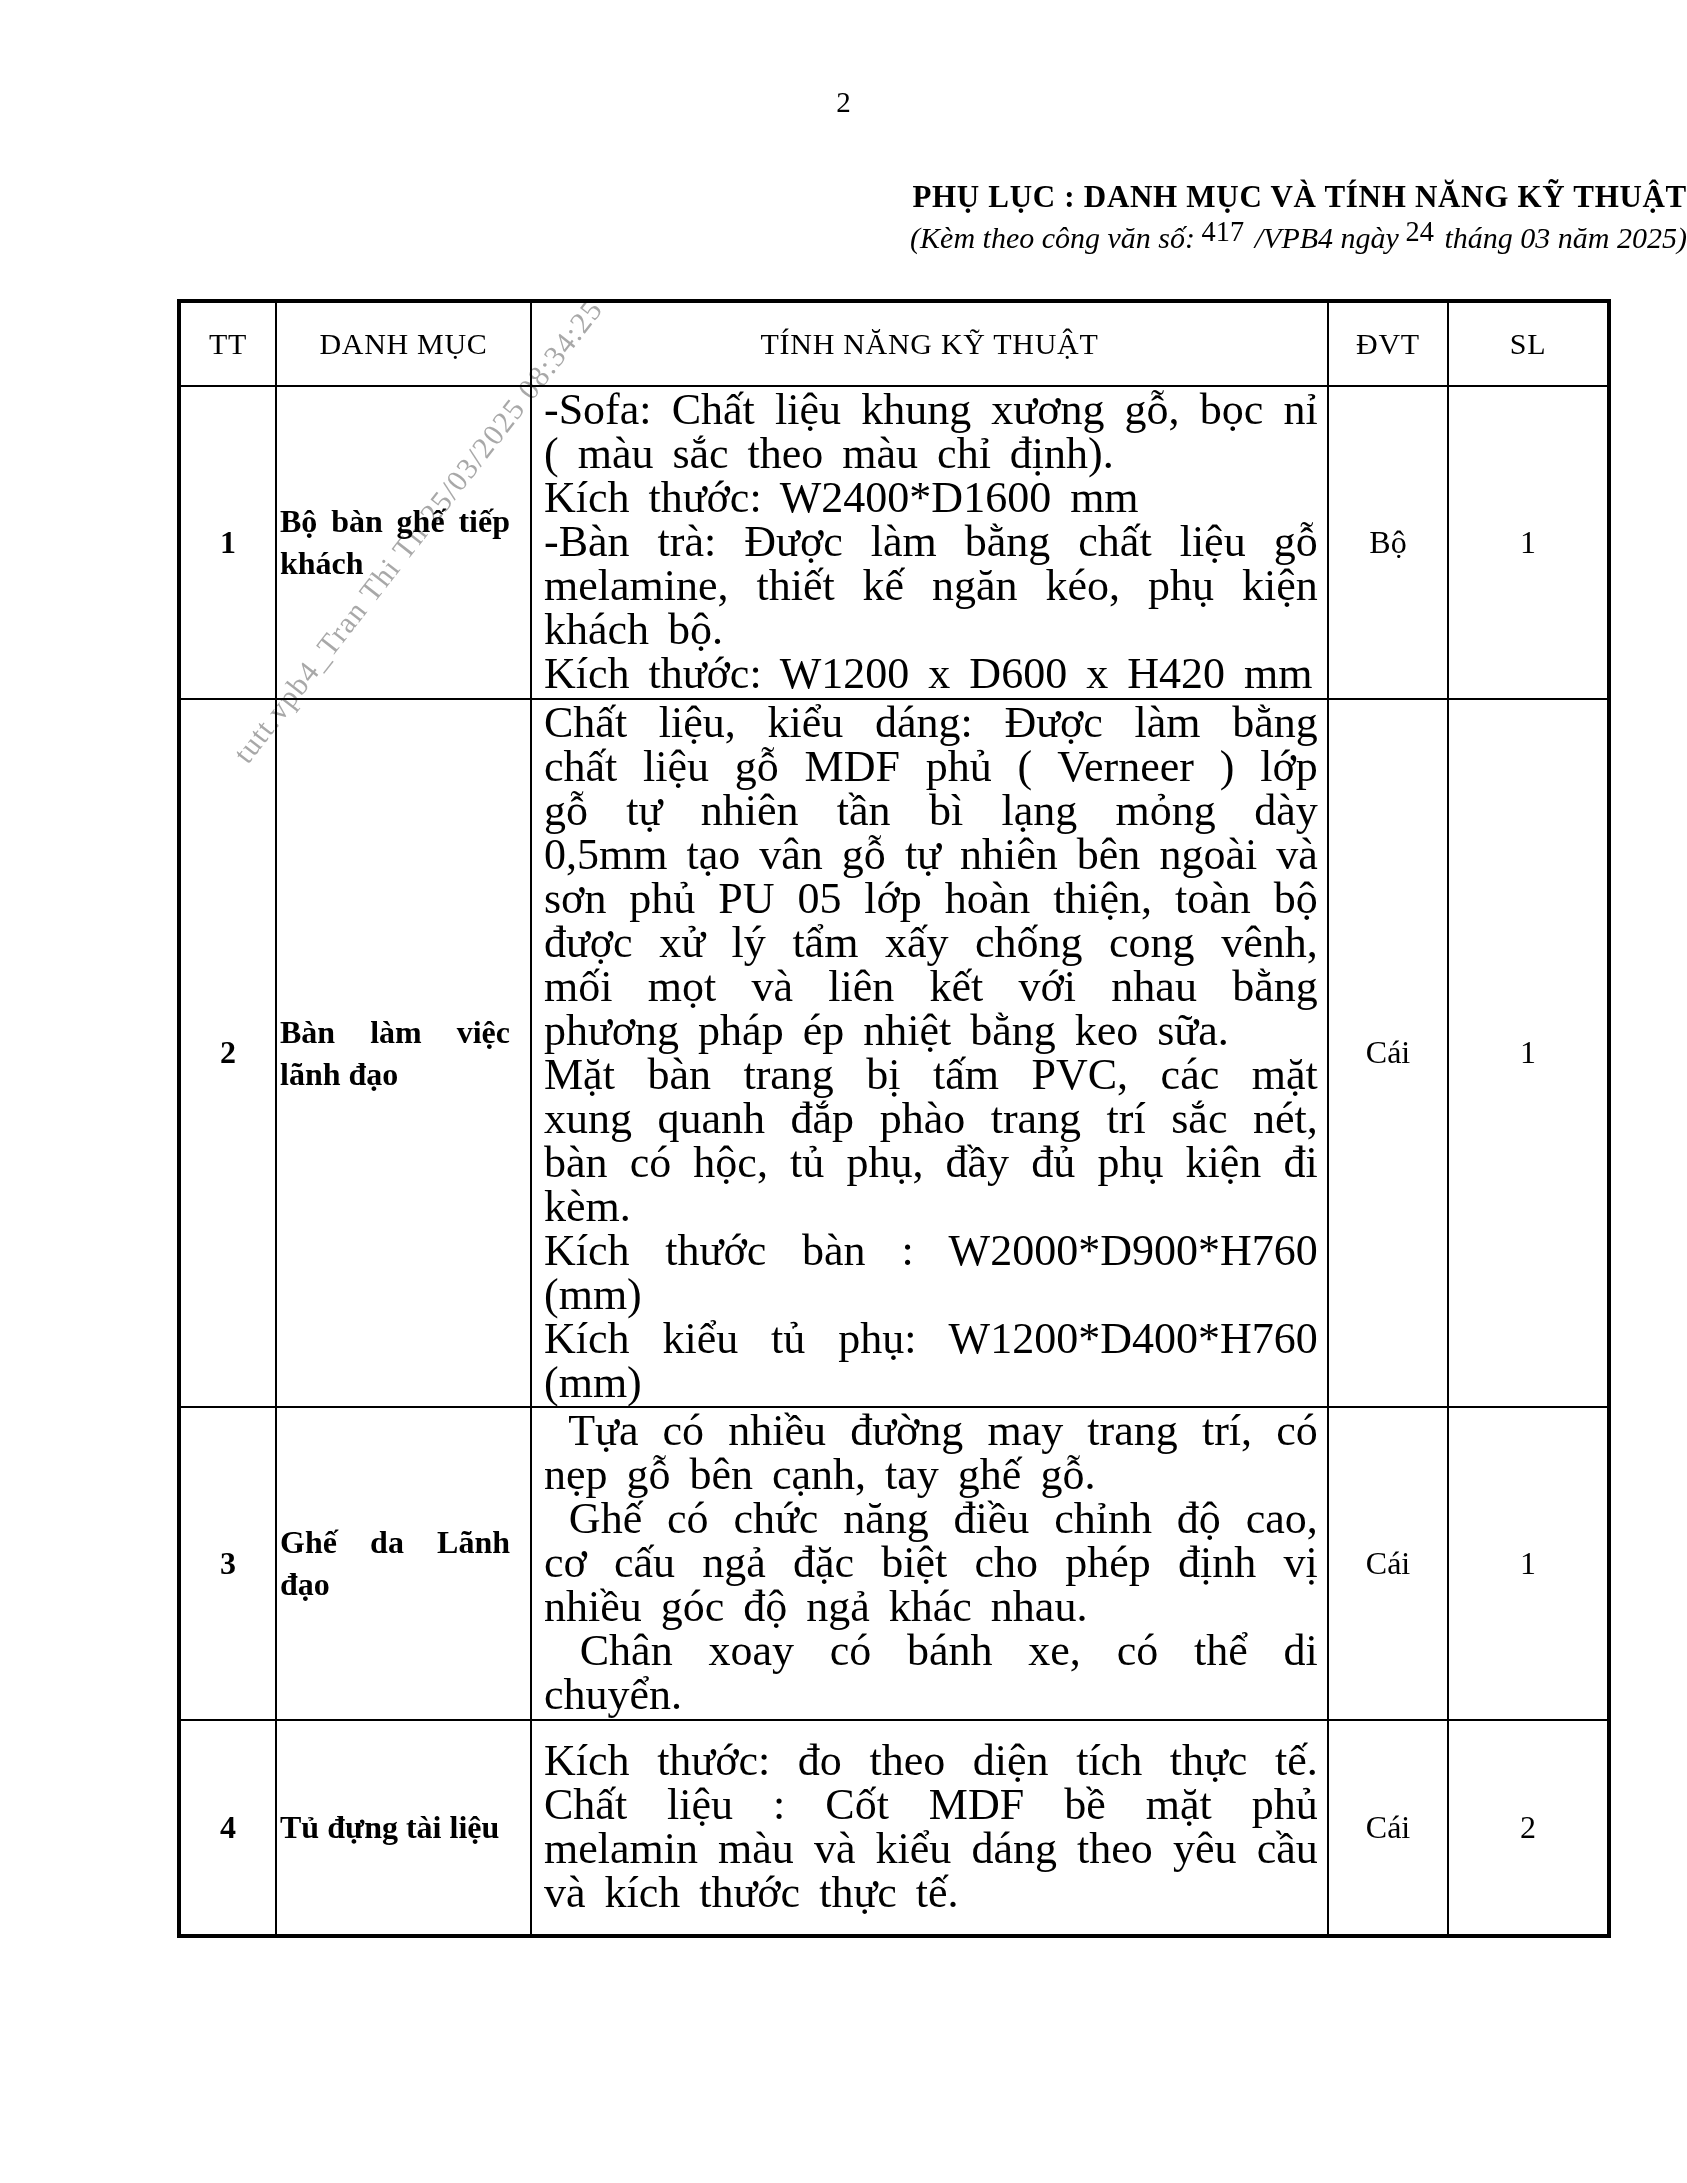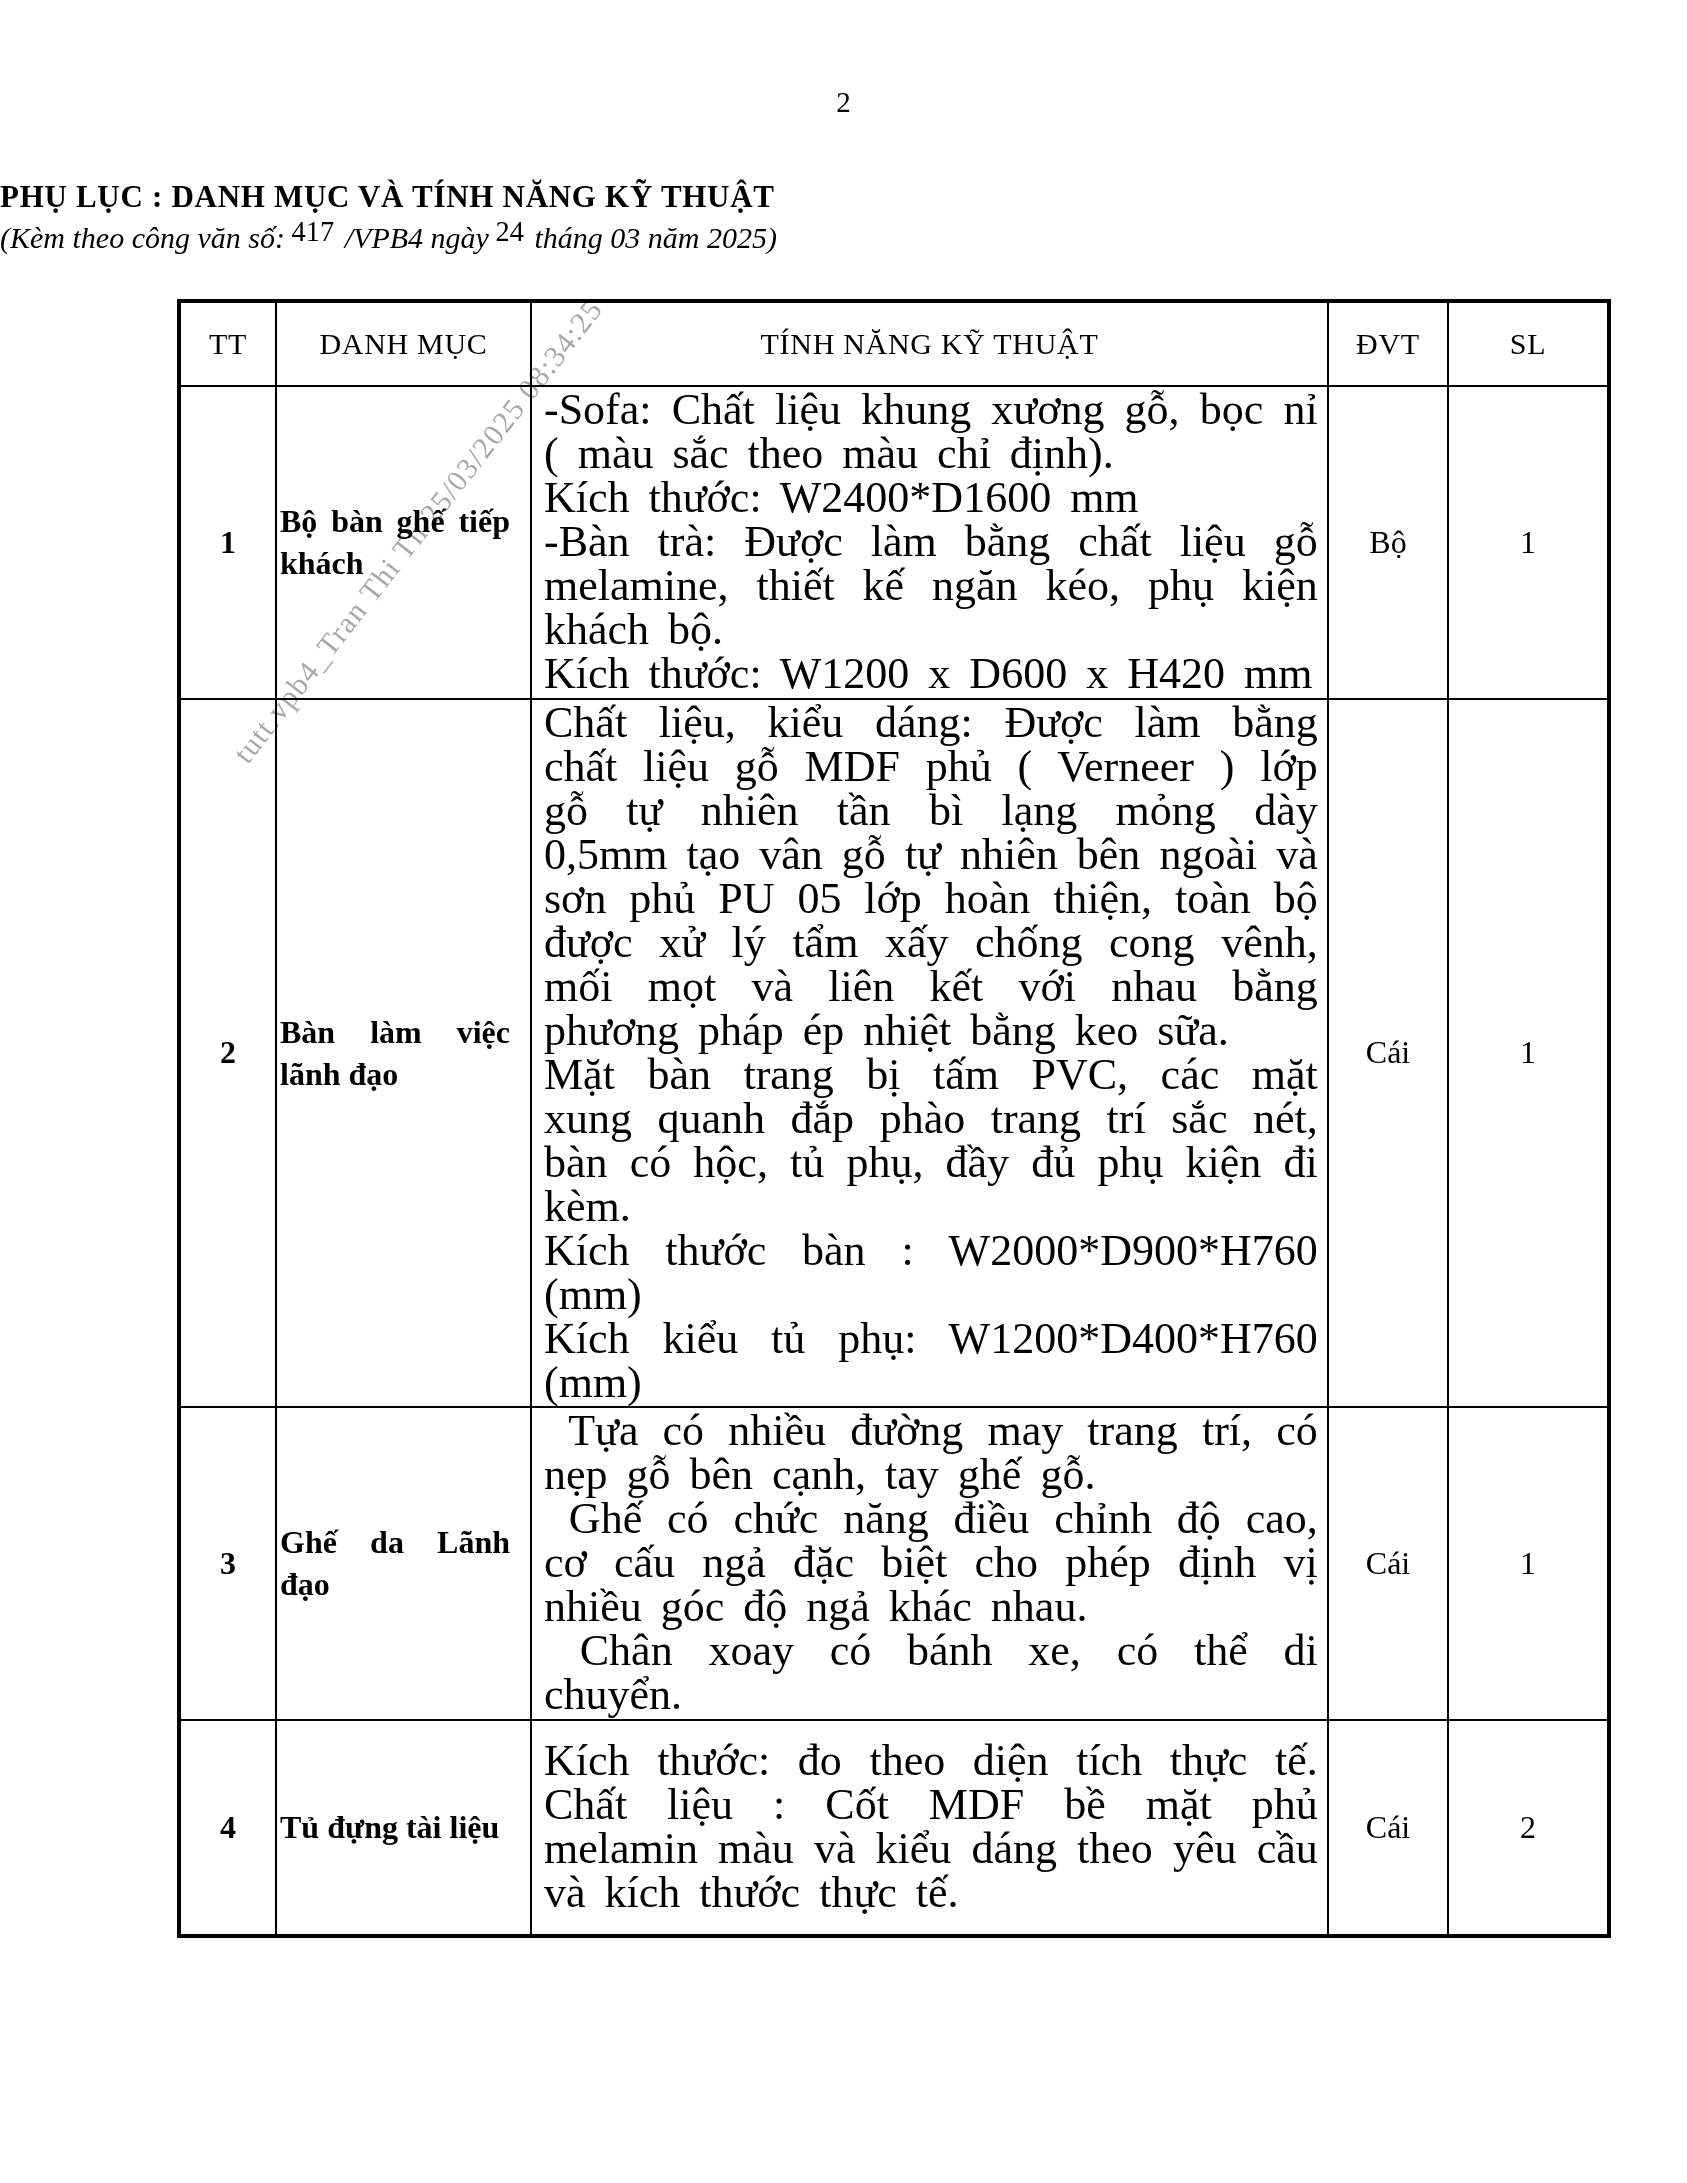--- a/index.html
+++ b/index.html
@@ -36,32 +36,32 @@
     width: 100%;
     text-align: center;
     font-size: 29px;
     z-index: 2;
   }
   .doc-title {
     position: absolute;
     top: 179px;
     left: 0;
     width: 100%;
-    text-align: left;
+    text-align: right;
     font-weight: 700;
     font-size: 31px;
     letter-spacing: 0.7px;
     z-index: 2;
   }
   .doc-subtitle {
     position: absolute;
     top: 221px;
     left: 0;
     width: 100%;
-    text-align: left;
+    text-align: right;
     font-style: italic;
     font-size: 30px;
     z-index: 2;
   }
   .inserted-number {
     font-style: normal;
     display: inline-block;
     transform: translateY(-6.6px);
     margin: 0 10.6px 0 6.6px;
     font-size: 28.4px;

